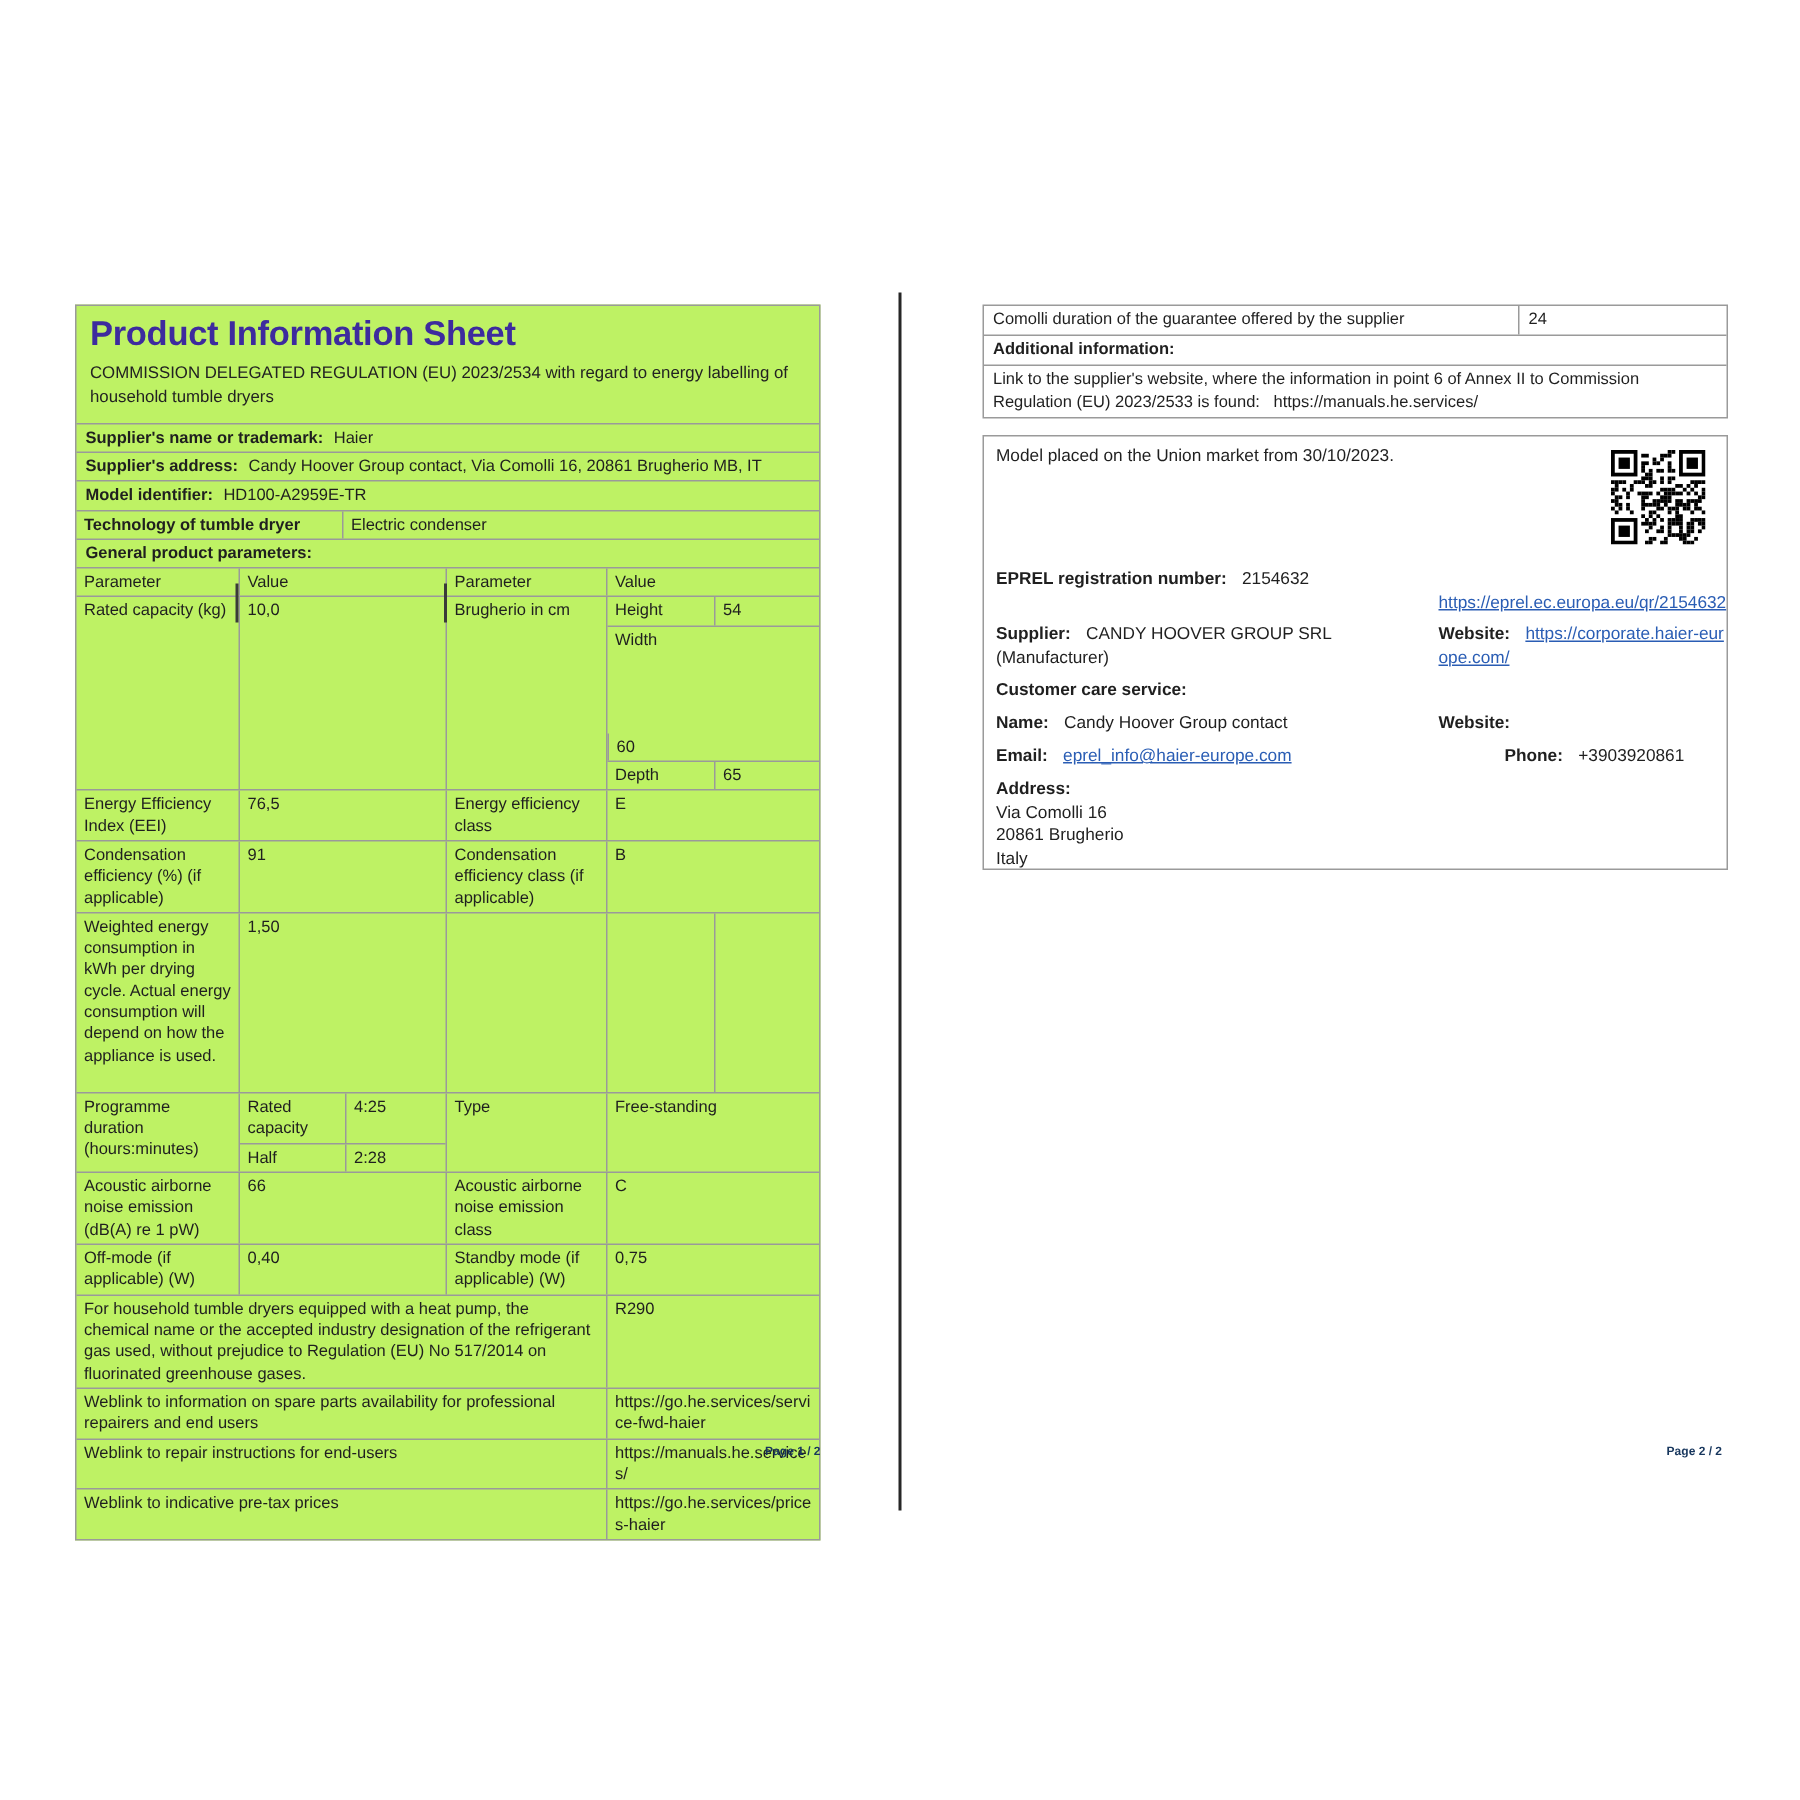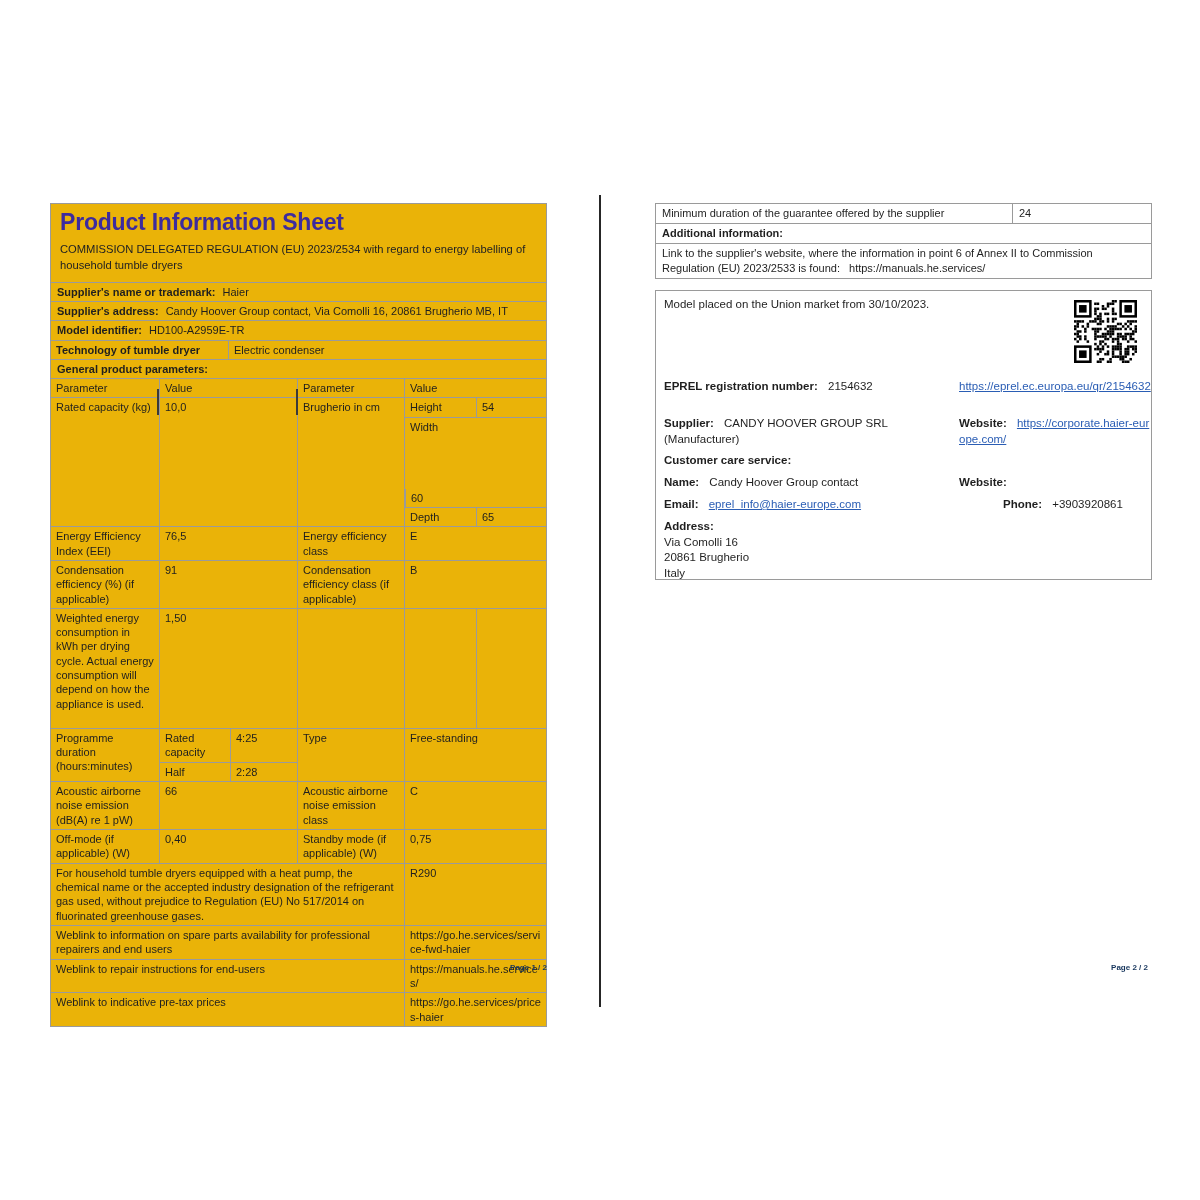--- a/index.html
+++ b/index.html
@@ -4,21 +4,21 @@
 <style>
   html,body{margin:0;padding:0;background:#fff;}
   .canvas{position:relative;width:1200px;height:1200px;background:#ffffff;overflow:hidden;
           font-family:"Liberation Sans","DejaVu Sans",sans-serif;color:#1f1f1f;}
   
   .lnk{color:#2a5db4;text-decoration:underline;word-break:break-all;}
   .lbl{font-weight:bold;margin-right:7px;}
   .page-footer{position:absolute;font-size:8px;color:#17365d;font-weight:bold;width:110px;text-align:right;}
   .divider{position:absolute;left:599px;top:195px;width:2px;height:812px;background:#262626;}
   
-  .sheet{position:absolute;left:50px;top:203px;width:497px;border:1px solid #9a9a9a;background:#eab308;
+  .sheet{position:absolute;left:50px;top:203px;width:497px;border:1px solid #9a9a9a;background:#bef264;
          box-sizing:border-box;font-size:11px;line-height:1.3;}
   .trow{display:flex;border-top:1px solid #9a9a9a;align-items:stretch;}
   .title-block{padding:6px 9px 8px;border-top:0;}
   .title{font-size:23px;font-weight:bold;color:#3d2b9e;margin:0 0 7px;line-height:1.1;letter-spacing:-0.2px;}
   .subtitle{font-size:11.2px;line-height:1.4;color:#222;}
   .kv{padding:2px 6px;font-size:11px;white-space:nowrap;overflow:hidden;min-height:13px;}
   .heading{font-weight:bold;padding:2px 6px;font-size:11px;}
   .cell{padding:2px 5px;box-sizing:border-box;}
   .cell+.cell{border-left:1px solid #9a9a9a;}
   .c1{flex:0 0 108px;}
@@ -191,21 +191,21 @@
       <div class="cell cwide">Weblink to indicative pre-tax prices</div>
       <div class="cell cval">https://go.he.services/prices-haier</div>
     </div>
 
   </section>
 
   <div class="page-footer" style="left:437px;top:963px;">Page 1 / 2</div>
 
   <section class="box1">
     <div class="rrow" style="min-height:18px;">
-      <div class="rlabel">Minimum duration of the guarantee offered by the supplier</div>
+      <div class="rlabel">Comolli duration of the guarantee offered by the supplier</div>
       <div class="rval">24</div>
     </div>
     <div class="rrow">
       <div class="rfull bold">Additional information:</div>
     </div>
     <div class="rrow">
       <div class="rfull" style="min-height:34px;">
         <span>Link to the supplier's website, where the information in point 6 of Annex II to Commission Regulation (EU) 2023/2533 is found:</span>
         <span style="margin-left:6px;">https://manuals.he.services/</span>
       </div>
@@ -425,21 +425,21 @@
         <rect x="20" y="2" width="3" height="3" fill="#000"></rect>
         <rect x="0" y="18" width="7" height="7" fill="#000"></rect>
         <rect x="1" y="19" width="5" height="5" fill="#fff"></rect>
         <rect x="2" y="20" width="3" height="3" fill="#000"></rect>
       </svg>
 
     <div class="p2item" style="top:88px;">
       <span class="lbl">EPREL registration number:</span>
       <span>2154632</span>
     </div>
-    <div class="p2item colR" style="top:88px;">
+    <div class="p2item colR" style="top:104px;">
       <a href="#" class="lnk">https://eprel.ec.europa.eu/qr/2154632</a>
     </div>
 
     <div class="p2item" style="top:125px;">
       <span class="lbl">Supplier:</span>
       <span>CANDY HOOVER GROUP SRL (Manufacturer)</span>
     </div>
     <div class="p2item colR" style="top:125px;">
       <span class="lbl">Website:</span>
       <a href="#" class="lnk">https://corporate.haier-europe.com/</a>

